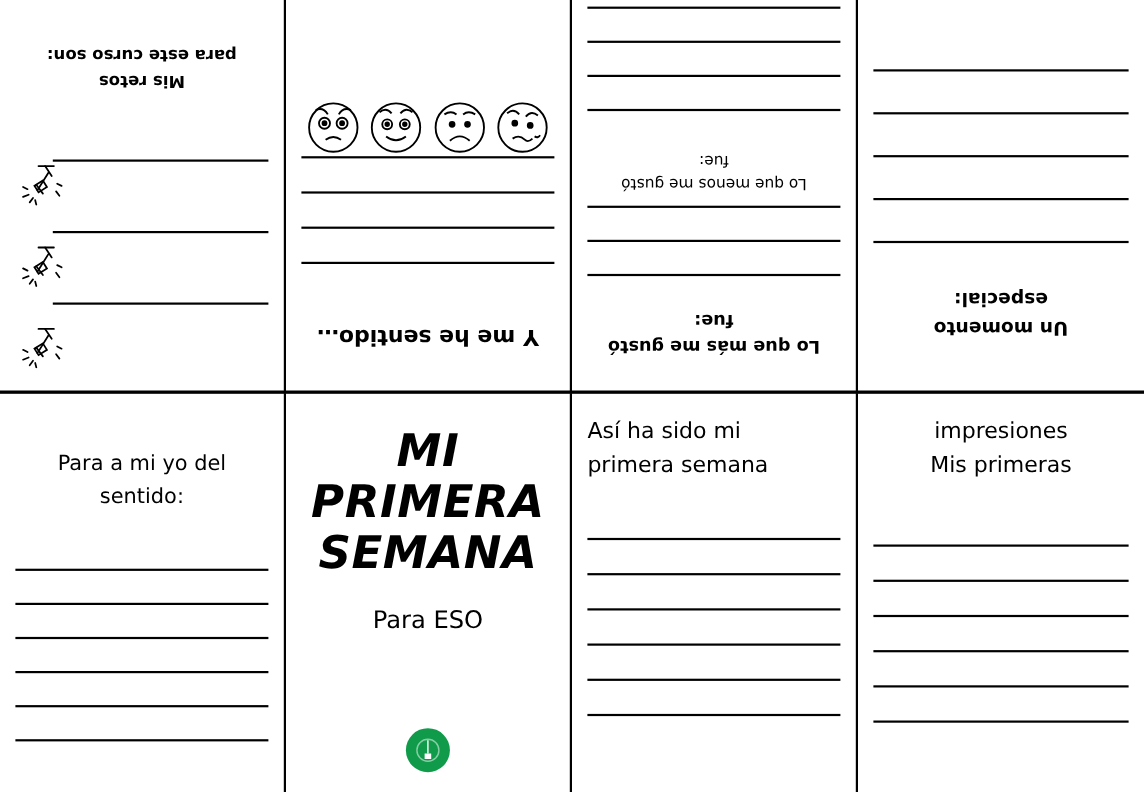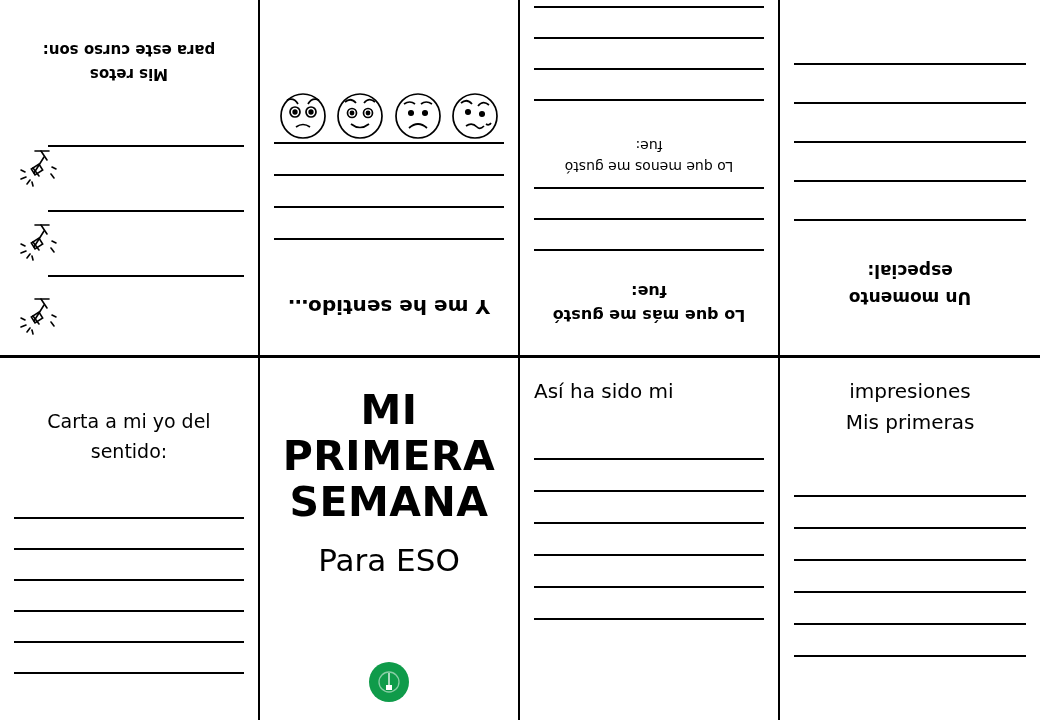--- a/index.html
+++ b/index.html
@@ -40,20 +40,21 @@
     height: 100%;
     display: flex;
     flex-direction: column;
   }
 
   .title {
     font-family: "DejaVu Sans", sans-serif;
     font-weight: bold;
     text-align: center;
     line-height: 1.25;
+    font-style: italic;
   }
 
   .lines {
     display: flex;
     flex-direction: column;
     gap: 1px;
   }
   .line {
     border-bottom: 2px solid #000;
     height: 29px;
@@ -150,22 +151,22 @@
     text-align: center;
   }
   .cover-title {
     font-size: 41px;
     font-weight: bold;
     letter-spacing: 0.5px;
     margin-top: 20px;
     line-height: 1.12;
   }
   .cover-sub {
-    font-size: 31px;
-    margin-top: 16px;
+    font-size: 22px;
+    margin-top: 26px;
   }
   .logo {
     position: absolute;
     left: 50%;
     transform: translateX(-50%);
     bottom: 18px;
     width: 40px; height: 40px;
     border-radius: 50%;
     background: #0f9b4a;
     display: flex;
@@ -372,21 +373,21 @@
           <div class="line"></div>
           <div class="line"></div>
           <div class="line"></div>
         </div>
       </div>
     </div>
 
     <div class="panel b-right">
       <div class="panel-inner">
         <div class="p5-head">
-          <div>Carta a mi yo del</div>
+          <div>Para a mi yo del</div>
           <div>sentido:</div>
         </div>
         <div class="lines p5-lines">
           <div class="line"></div>
           <div class="line"></div>
           <div class="line"></div>
           <div class="line"></div>
           <div class="line"></div>
           <div class="line"></div>
         </div>
@@ -408,20 +409,21 @@
             </g>
           </svg>
         </span>
       </div>
     </div>
 
     <div class="panel b-right">
       <div class="panel-inner">
         <div class="p7-head">
           <div>Así ha sido mi</div>
+          <div>primera semana</div>
         </div>
         <div class="lines p7-lines">
           <div class="line"></div>
           <div class="line"></div>
           <div class="line"></div>
           <div class="line"></div>
           <div class="line"></div>
           <div class="line"></div>
         </div>
       </div>

